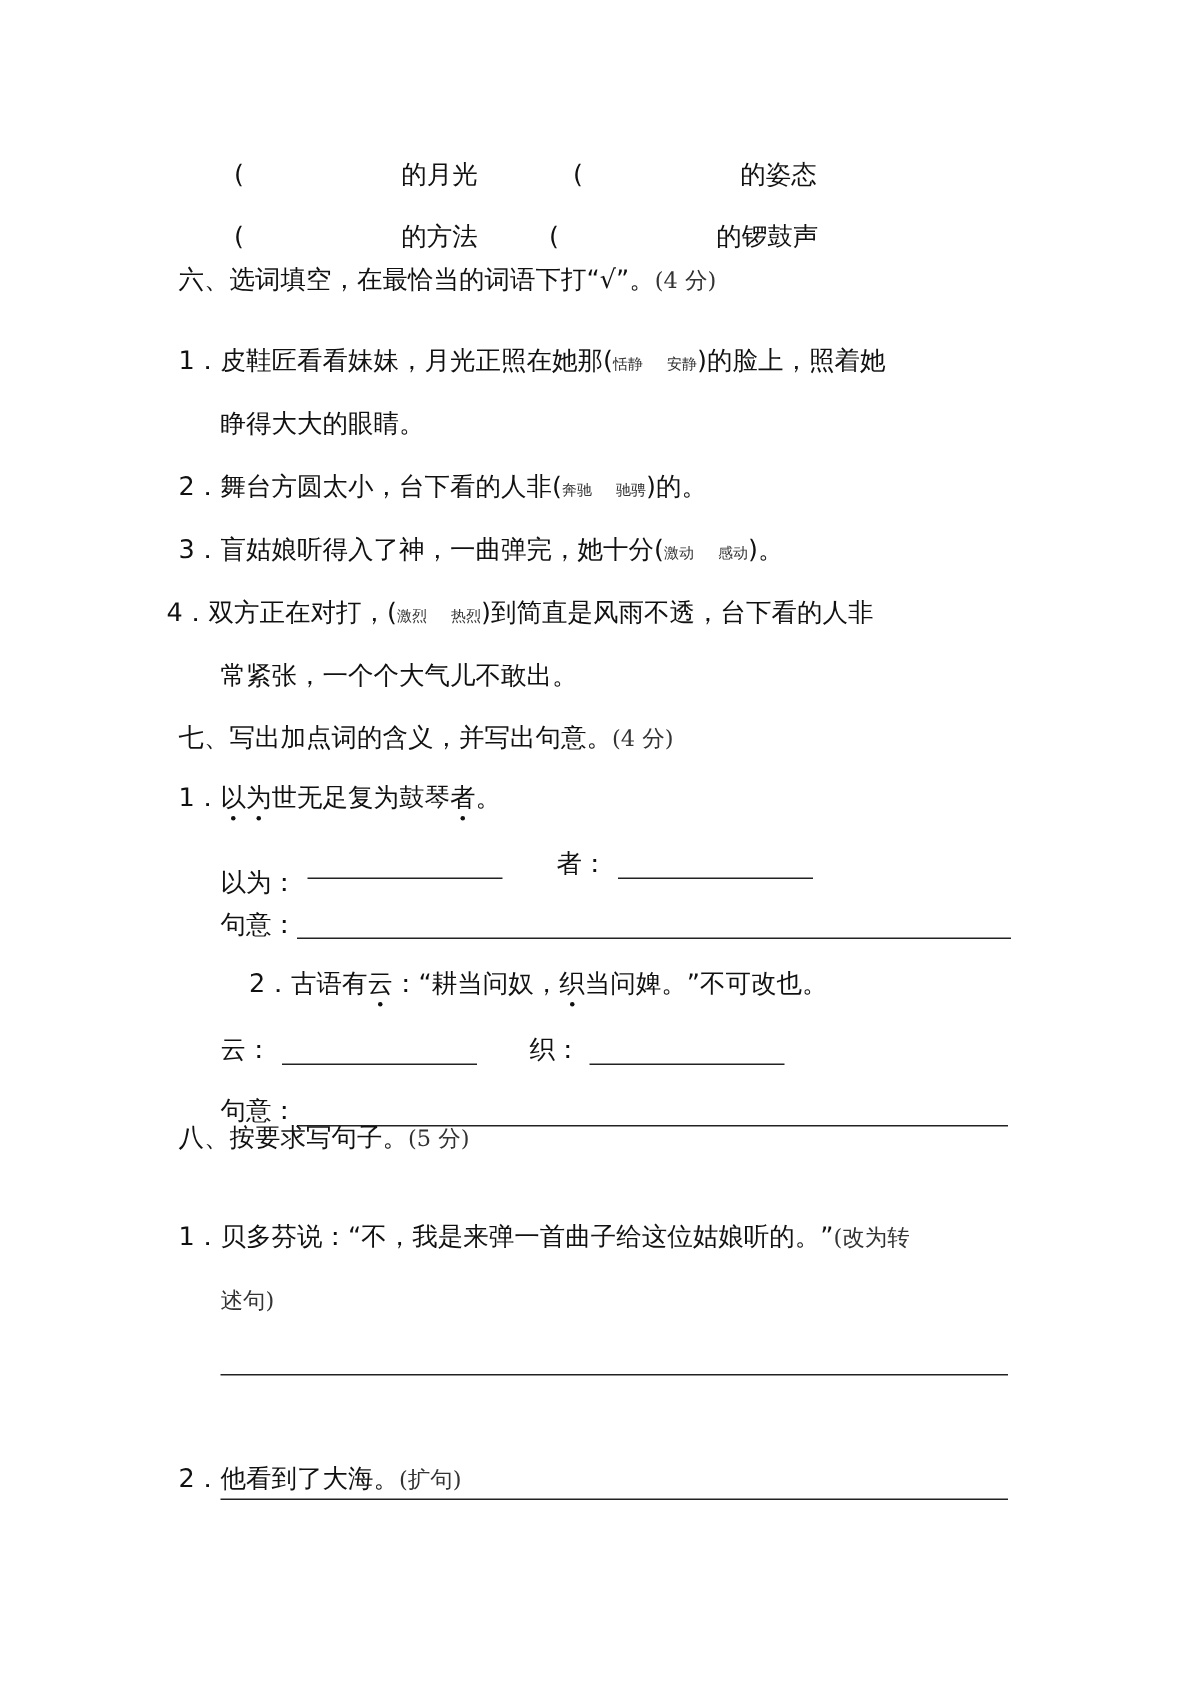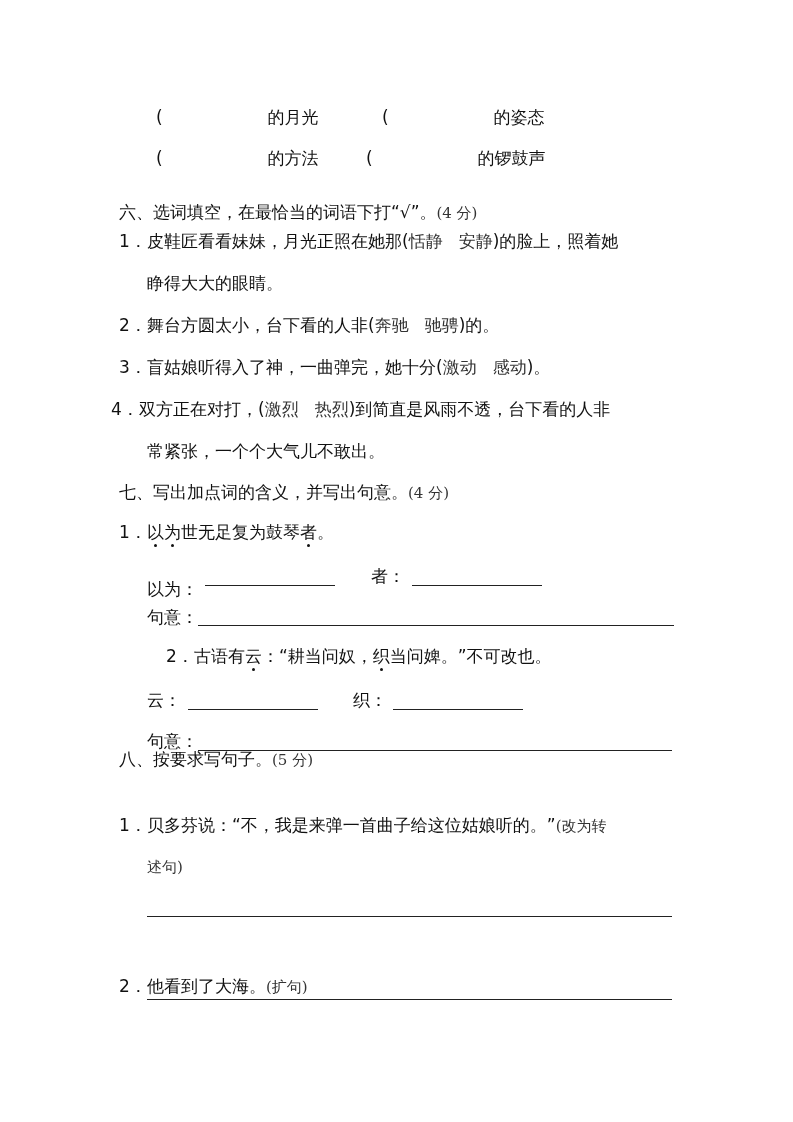--- a/index.html
+++ b/index.html
@@ -3,21 +3,21 @@
   <meta charset="utf-8">
   <style>
     html, body { margin: 0; padding: 0; background: #ffffff; }
     body {
       width: 793px; height: 1122px; position: relative; overflow: hidden;
       font-family: "DejaVu Sans", "Liberation Sans", sans-serif;
       color: #111111;
     }
     .line { position: absolute; font-size: 17px; line-height: 22px; white-space: nowrap; }
     .serif { font-family: "DejaVu Serif", "Liberation Serif", serif; font-size: 15px; color: #333; }
-    .opt { font-family: "DejaVu Serif", "Liberation Serif", serif; font-size: 17px; color: #333; }
+    .opt { font-family: "DejaVu Serif", "Liberation Serif", serif; font-size: 10px; color: #333; }
     .uline { position: absolute; border-bottom: 1px solid #222; height: 0; }
     .dotted { position: relative; display: inline-block; }
     .dotted::after {
       content: ""; position: absolute; left: 50%; bottom: -4px;
       width: 3px; height: 3px; margin-left: -1.5px; border-radius: 50%; background: #111;
     }
     .num { display: inline-block; width: 28px; }
   </style>
 </head>
 <body>
@@ -36,21 +36,21 @@
   <span>(</span>
   <span style="display:inline-block;width:94px;"></span>
   <span>的方法</span>
 </div>
 <div class="line" style="left:366px; top:147px;">
   <span>(</span>
   <span style="display:inline-block;width:94px;"></span>
   <span>的锣鼓声</span>
 </div>
 
-<div class="line" style="left:119px; top:201px;">
+<div class="line" style="left:119px; top:176px;">
   <span>六、选词填空，在最恰当的词语下打“√”。</span><span class="serif">(4 分)</span>
 </div>
 
 <div class="line" style="left:119px; top:230px;">
   <span class="num">1．</span><span>皮鞋匠看看妹妹，月光正照在她那(</span><span class="opt">恬静</span><span style="display:inline-block;width:16px;"></span><span class="opt">安静</span><span>)的脸上，照着她</span>
 </div>
 <div class="line" style="left:147px; top:272px;">
   <span>睁得大大的眼睛。</span>
 </div>
 

